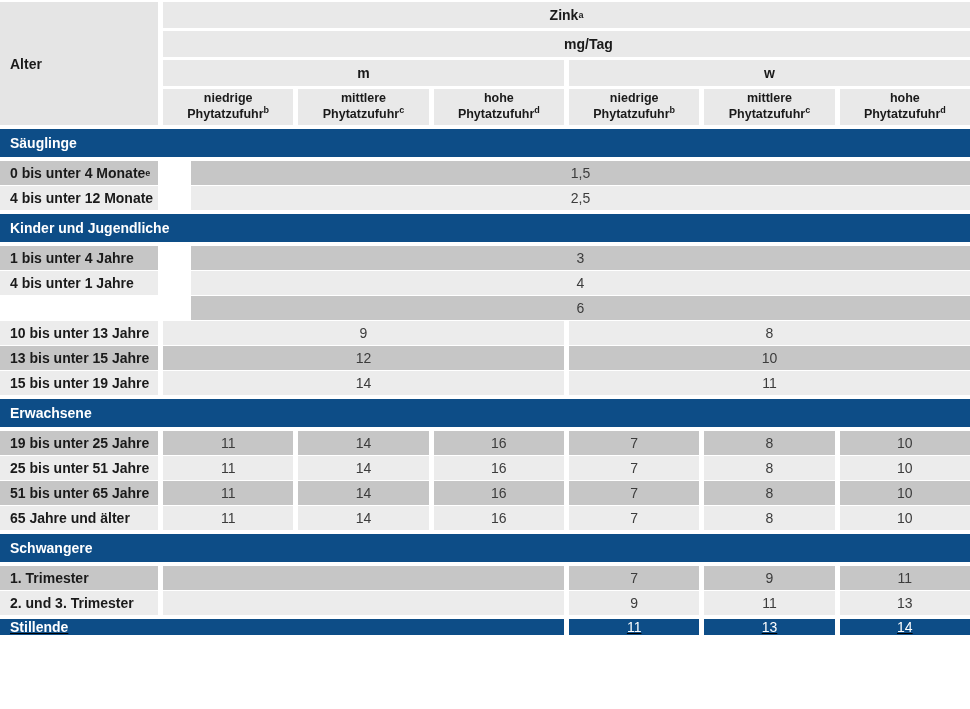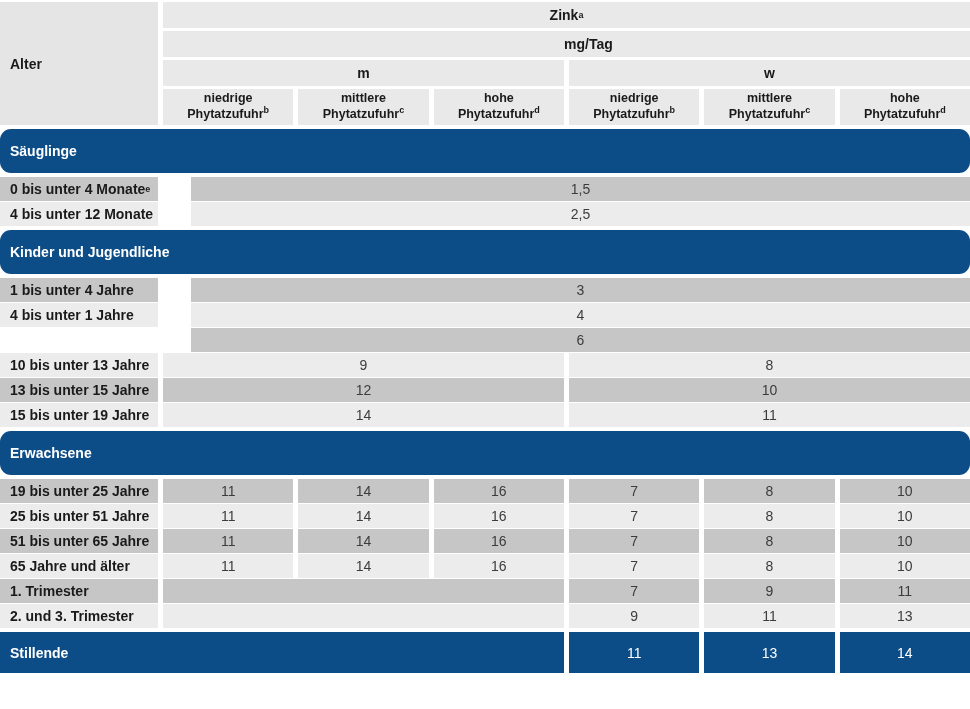--- a/index.html
+++ b/index.html
@@ -44,25 +44,25 @@
   }
   .h-nutrient{grid-column:2/8;grid-row:1;text-align:center;}
   .h-unit{grid-column:2/8;grid-row:2;padding-left:44px;}
   .h-sex-m{grid-column:2/5;grid-row:3;}
   .h-sex-w{grid-column:5/8;grid-row:3;}
   .h-phytate{grid-row:4;font-size:12.5px;line-height:1.25;flex-direction:column;}
   sup{font-size:9px;vertical-align:super;line-height:0;}
 
   
   .section-head{
-    height:44px;margin:4px 0;
+    height:28px;margin:4px 0;
     background:var(--blue);
     display:flex;align-items:center;
     padding-left:10px;
-    color:#ffffff;font-weight:bold;font-size:14px;border-radius:11px;
+    color:#ffffff;font-weight:bold;font-size:14px;
   }
   .row{
     display:grid;
     grid-template-columns:var(--col-label) repeat(6,1fr);
     column-gap:var(--gap);
     height:24px;
     margin-bottom:1px;
   }
   .label-cell{
     display:flex;align-items:center;
@@ -75,21 +75,21 @@
   }
   .shade-dark{background:var(--row-dark);}
   .shade-light{background:var(--row-light);}
   .span-all{grid-column:2/8;margin-left:28px;}
   .span-m{grid-column:2/5;}
   .span-w{grid-column:5/8;}
   .c4{grid-column:2;} .c5{grid-column:3;} .c6{grid-column:4;}
   .c7{grid-column:5;} .c8{grid-column:6;} .c9{grid-column:7;}
 
   
-  .row-stillende{margin:4px 0 0 0;height:41px;}
+  .row-stillende{margin:4px 0 0 0;height:16px;text-decoration:underline;}
   .stillende-block{
     grid-column:1/5;
     background:var(--blue);
     display:flex;align-items:center;
     padding-left:10px;
     color:#ffffff;font-weight:bold;font-size:14px;
   }
   .stillende-val{
     background:var(--blue);
     color:#ffffff;font-size:14px;
@@ -241,20 +241,23 @@
         <div class="label-cell shade-light">
           <span>65 Jahre und älter</span>
         </div>
         <div class="val-cell c4 shade-light">11</div>
         <div class="val-cell c5 shade-light">14</div>
         <div class="val-cell c6 shade-light">16</div>
         <div class="val-cell c7 shade-light">7</div>
         <div class="val-cell c8 shade-light">8</div>
         <div class="val-cell c9 shade-light">10</div>
       </div>
+      <div class="section-head">
+        <span>Schwangere</span>
+      </div>
       <div class="row">
         <div class="label-cell shade-dark">
           <span>1. Trimester</span>
         </div>
         <div class="val-cell span-m shade-dark"></div>
         <div class="val-cell c7 shade-dark">7</div>
         <div class="val-cell c8 shade-dark">9</div>
         <div class="val-cell c9 shade-dark">11</div>
       </div>
       <div class="row">

